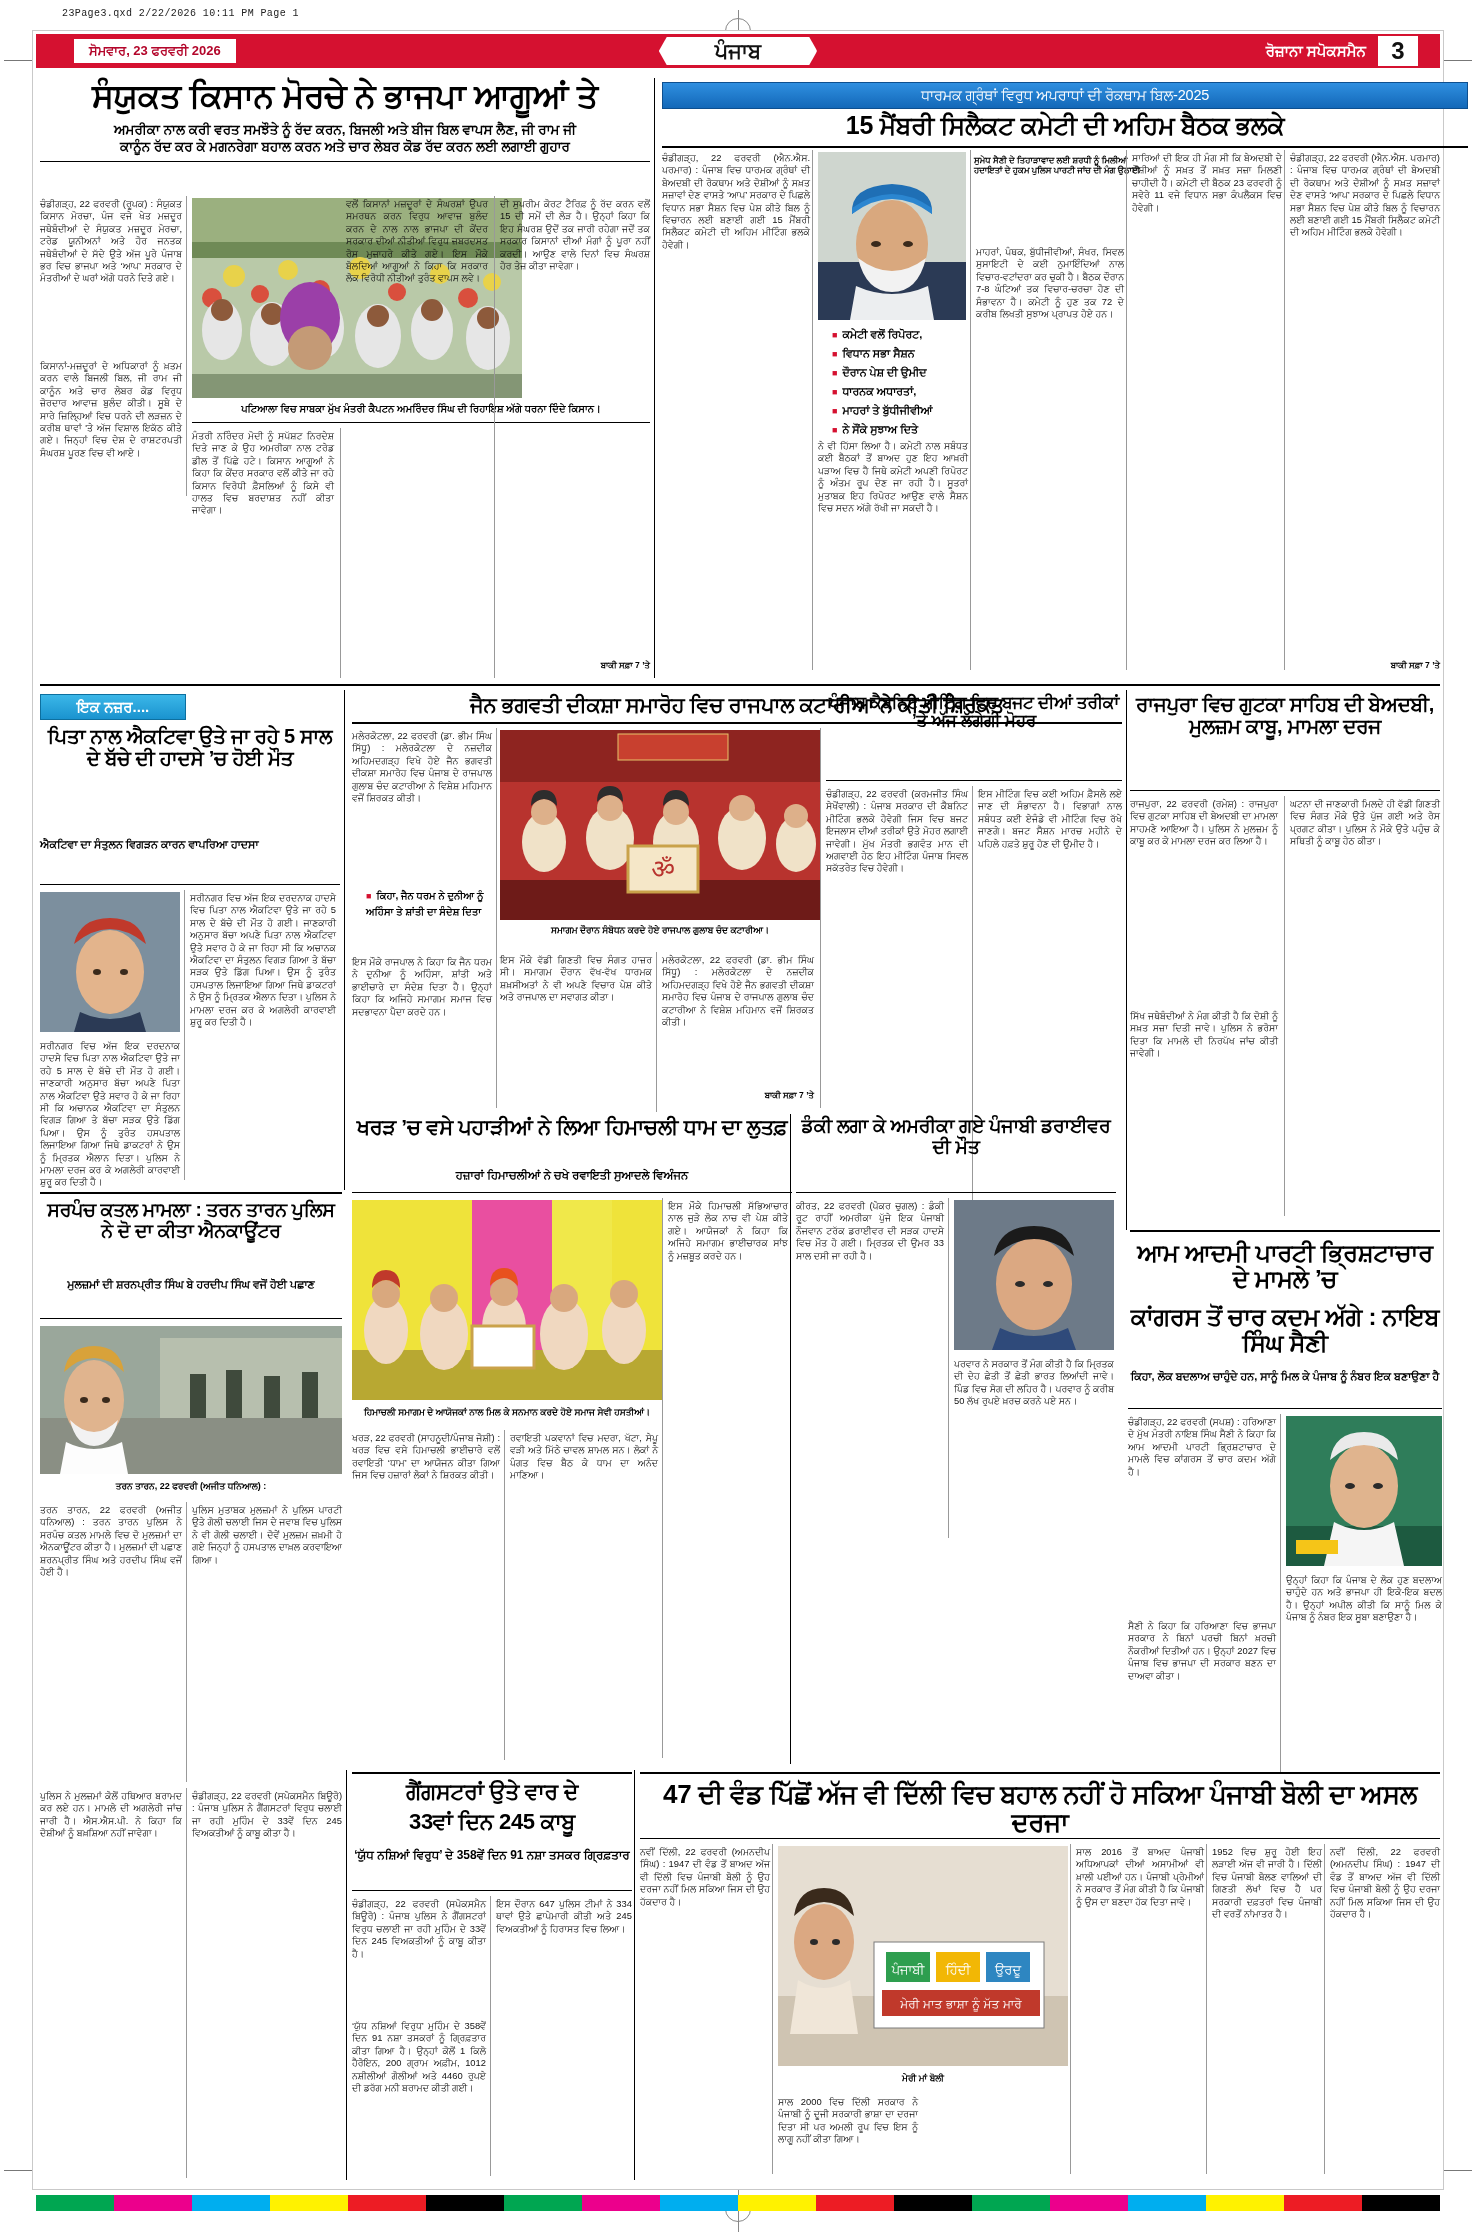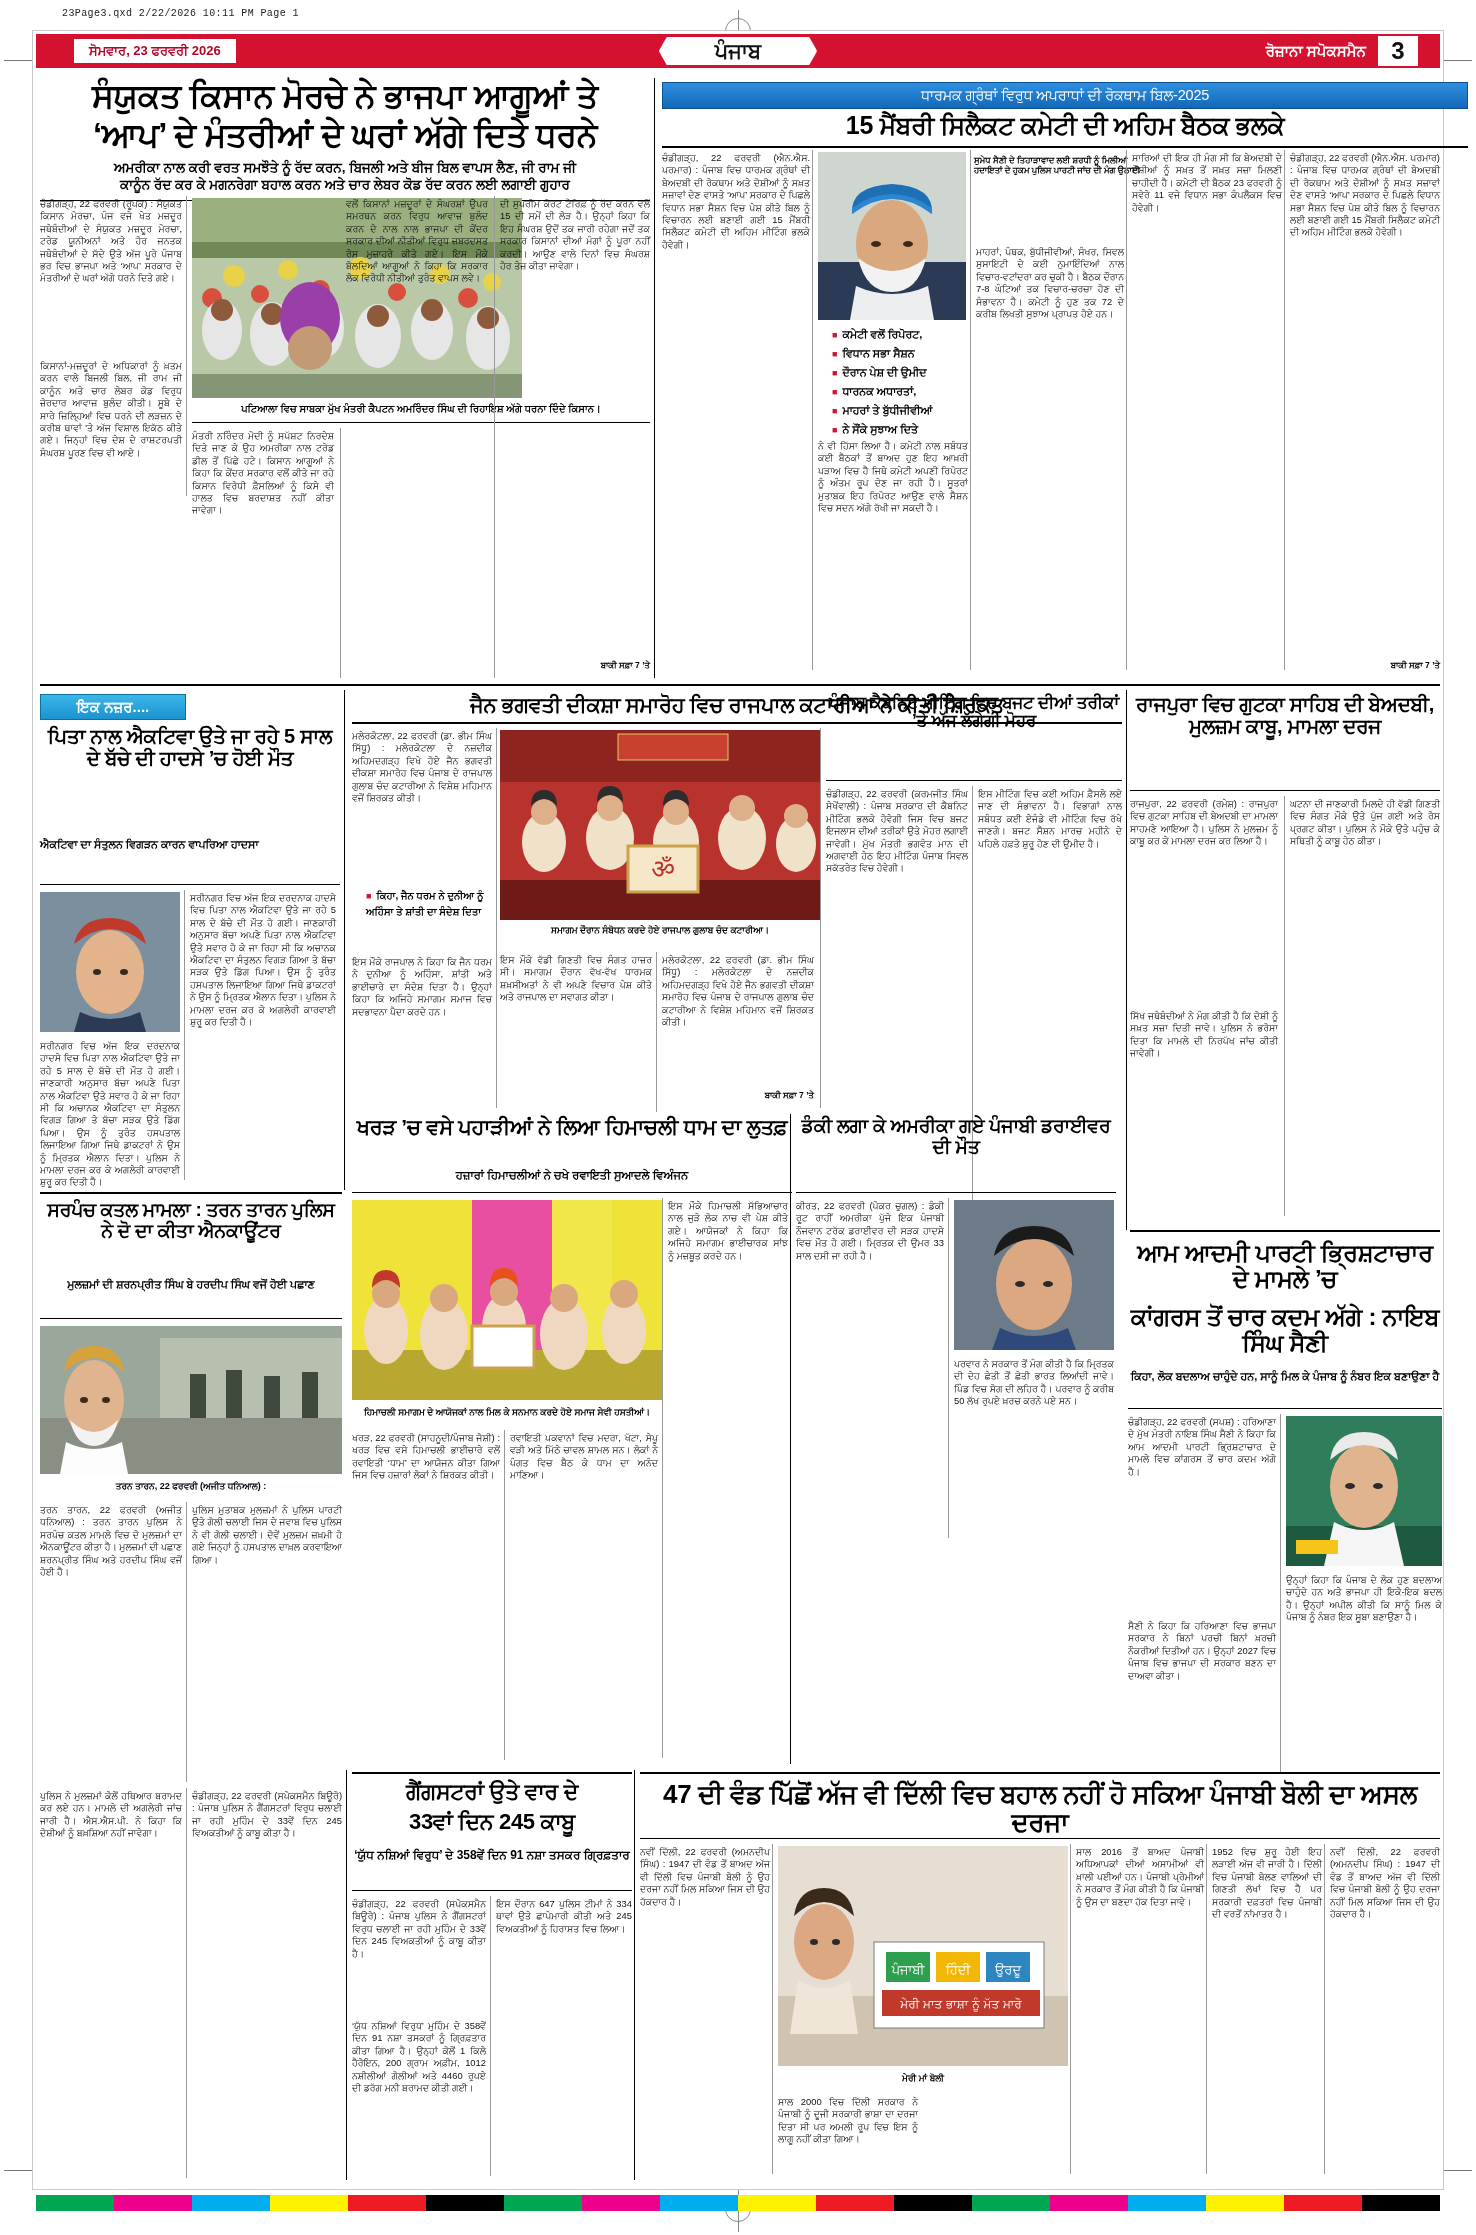--- a/index.html
+++ b/index.html
@@ -134,21 +134,20 @@
 
 <div class="masthead">
   <div class="datebox">ਸੋਮਵਾਰ, 23 ਫਰਵਰੀ 2026</div>
   <div class="centre-tag">ਪੰਜਾਬ</div>
   <div class="brand">ਰੋਜ਼ਾਨਾ ਸਪੋਕਸਮੈਨ</div>
   <div class="pageno">3</div>
 </div>
 
 <div style="position:absolute;left:40px;top:78px;width:610px;">
   <div class="hl" style="font-size:33px;">ਸੰਯੁਕਤ ਕਿਸਾਨ ਮੋਰਚੇ ਨੇ ਭਾਜਪਾ ਆਗੂਆਂ ਤੇ</div>
-  <div class="hl" style="font-size:33px;margin-top:3px;">‘ਆਪ’ ਦੇ ਮੰਤਰੀਆਂ ਦੇ ਘਰਾਂ ਅੱਗੇ ਦਿਤੇ ਧਰਨੇ</div>
   <div class="deck" style="margin-top:8px;">ਅਮਰੀਕਾ ਨਾਲ ਕਰੀ ਵਰਤ ਸਮਝੌਤੇ ਨੂੰ ਰੱਦ ਕਰਨ, ਬਿਜਲੀ ਅਤੇ ਬੀਜ ਬਿਲ ਵਾਪਸ ਲੈਣ, ਜੀ ਰਾਮ ਜੀ</div>
   <div class="deck">ਕਾਨੂੰਨ ਰੱਦ ਕਰ ਕੇ ਮਗਨਰੇਗਾ ਬਹਾਲ ਕਰਨ ਅਤੇ ਚਾਰ ਲੇਬਰ ਕੋਡ ਰੱਦ ਕਰਨ ਲਈ ਲਗਾਈ ਗੁਹਾਰ</div>
   <div class="rule" style="margin-top:6px;"></div>
 </div>
 
 <div class="photo" style="left:192px; top:198px; width:330px; height:200px;">
   <svg width="330" height="200" viewBox="0 0 330 200" preserveAspectRatio="none">
     <rect width="330" height="200" fill="#b9c9a8"></rect>
     <rect width="330" height="52" fill="#9bb07f"></rect>
     <rect y="44" width="330" height="16" fill="#6f8a56"></rect>

